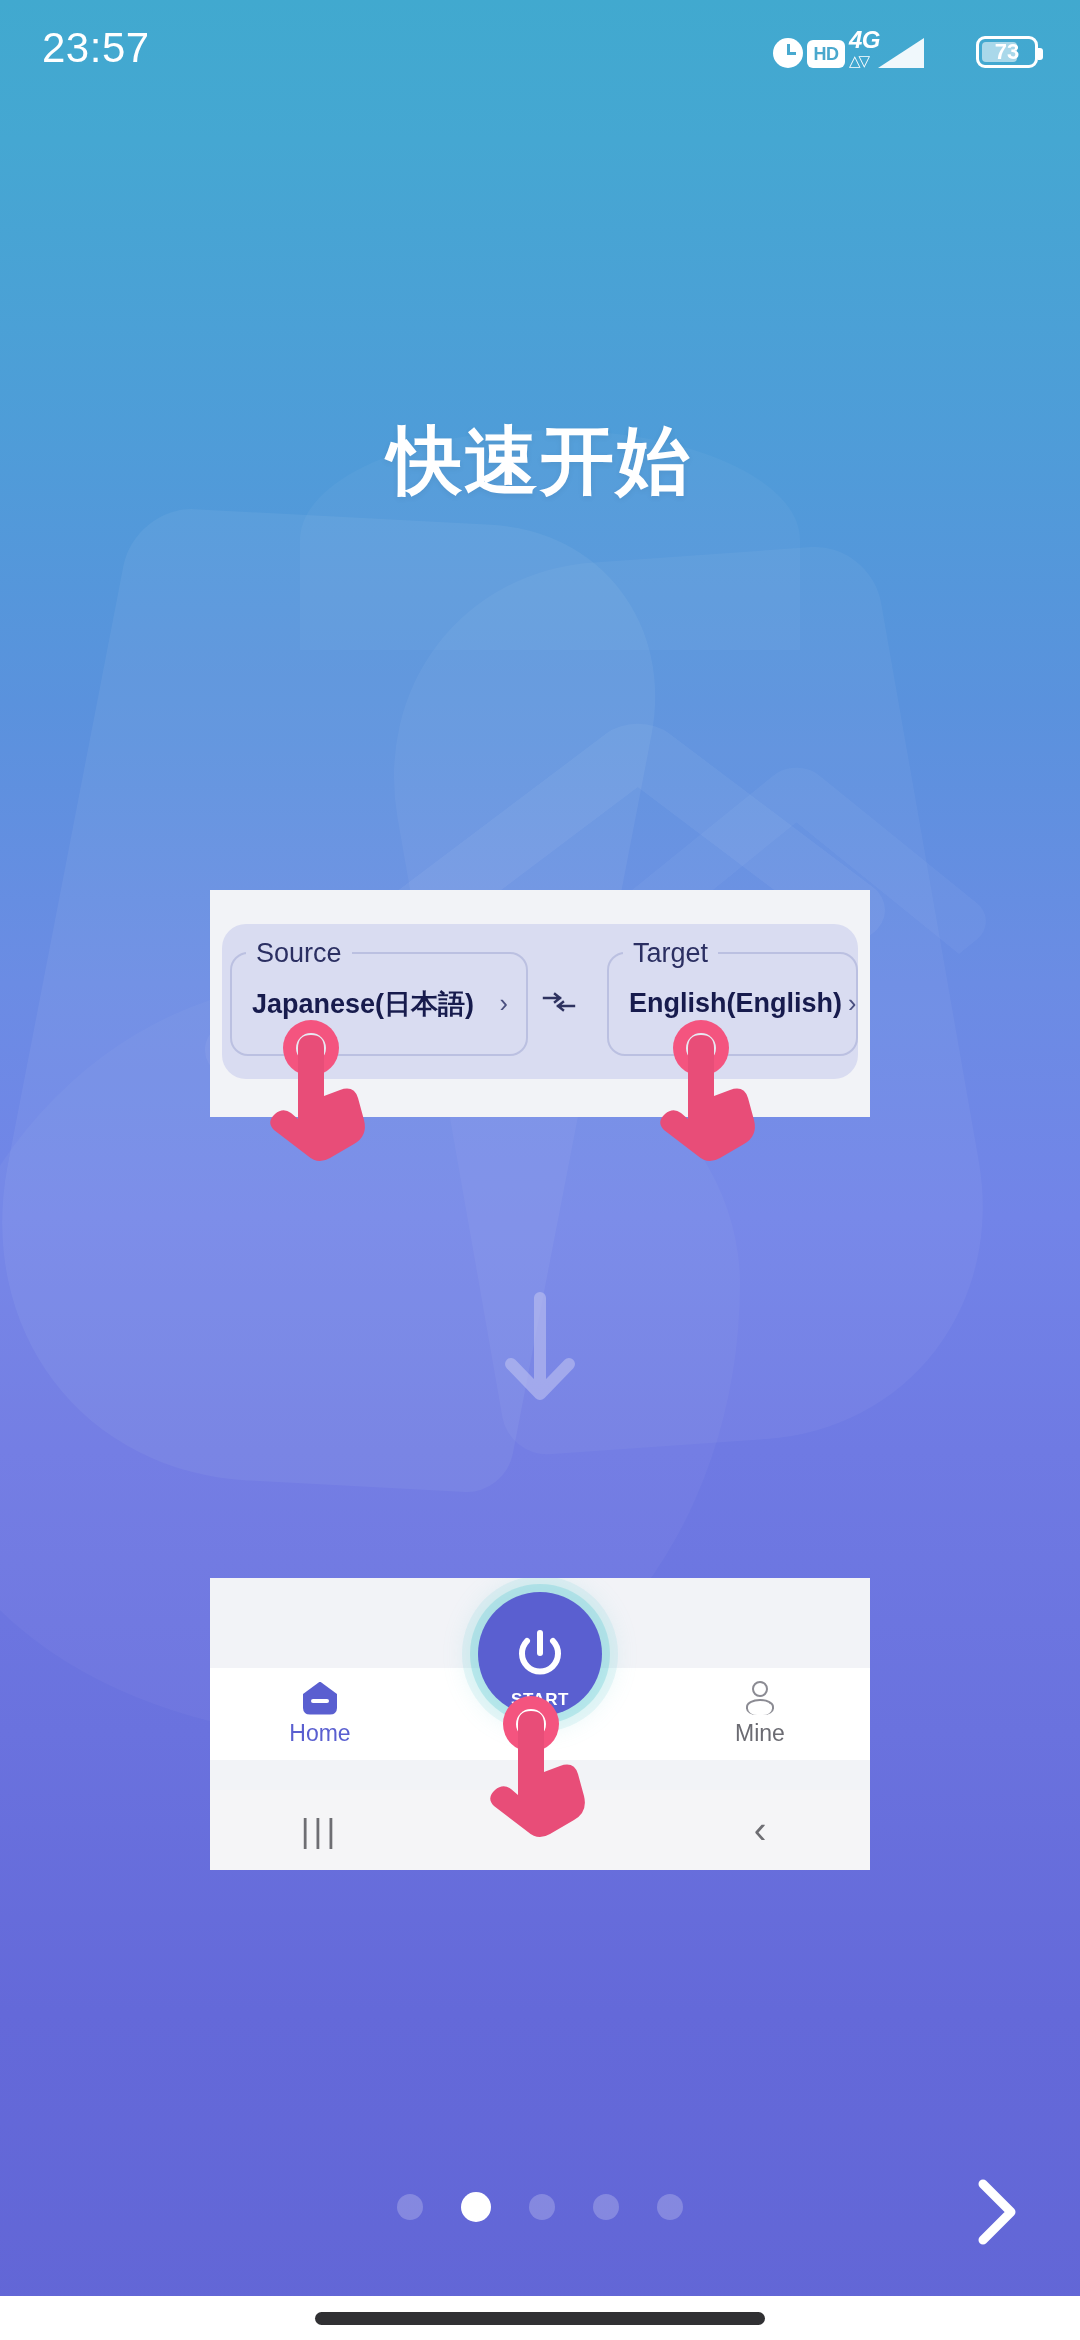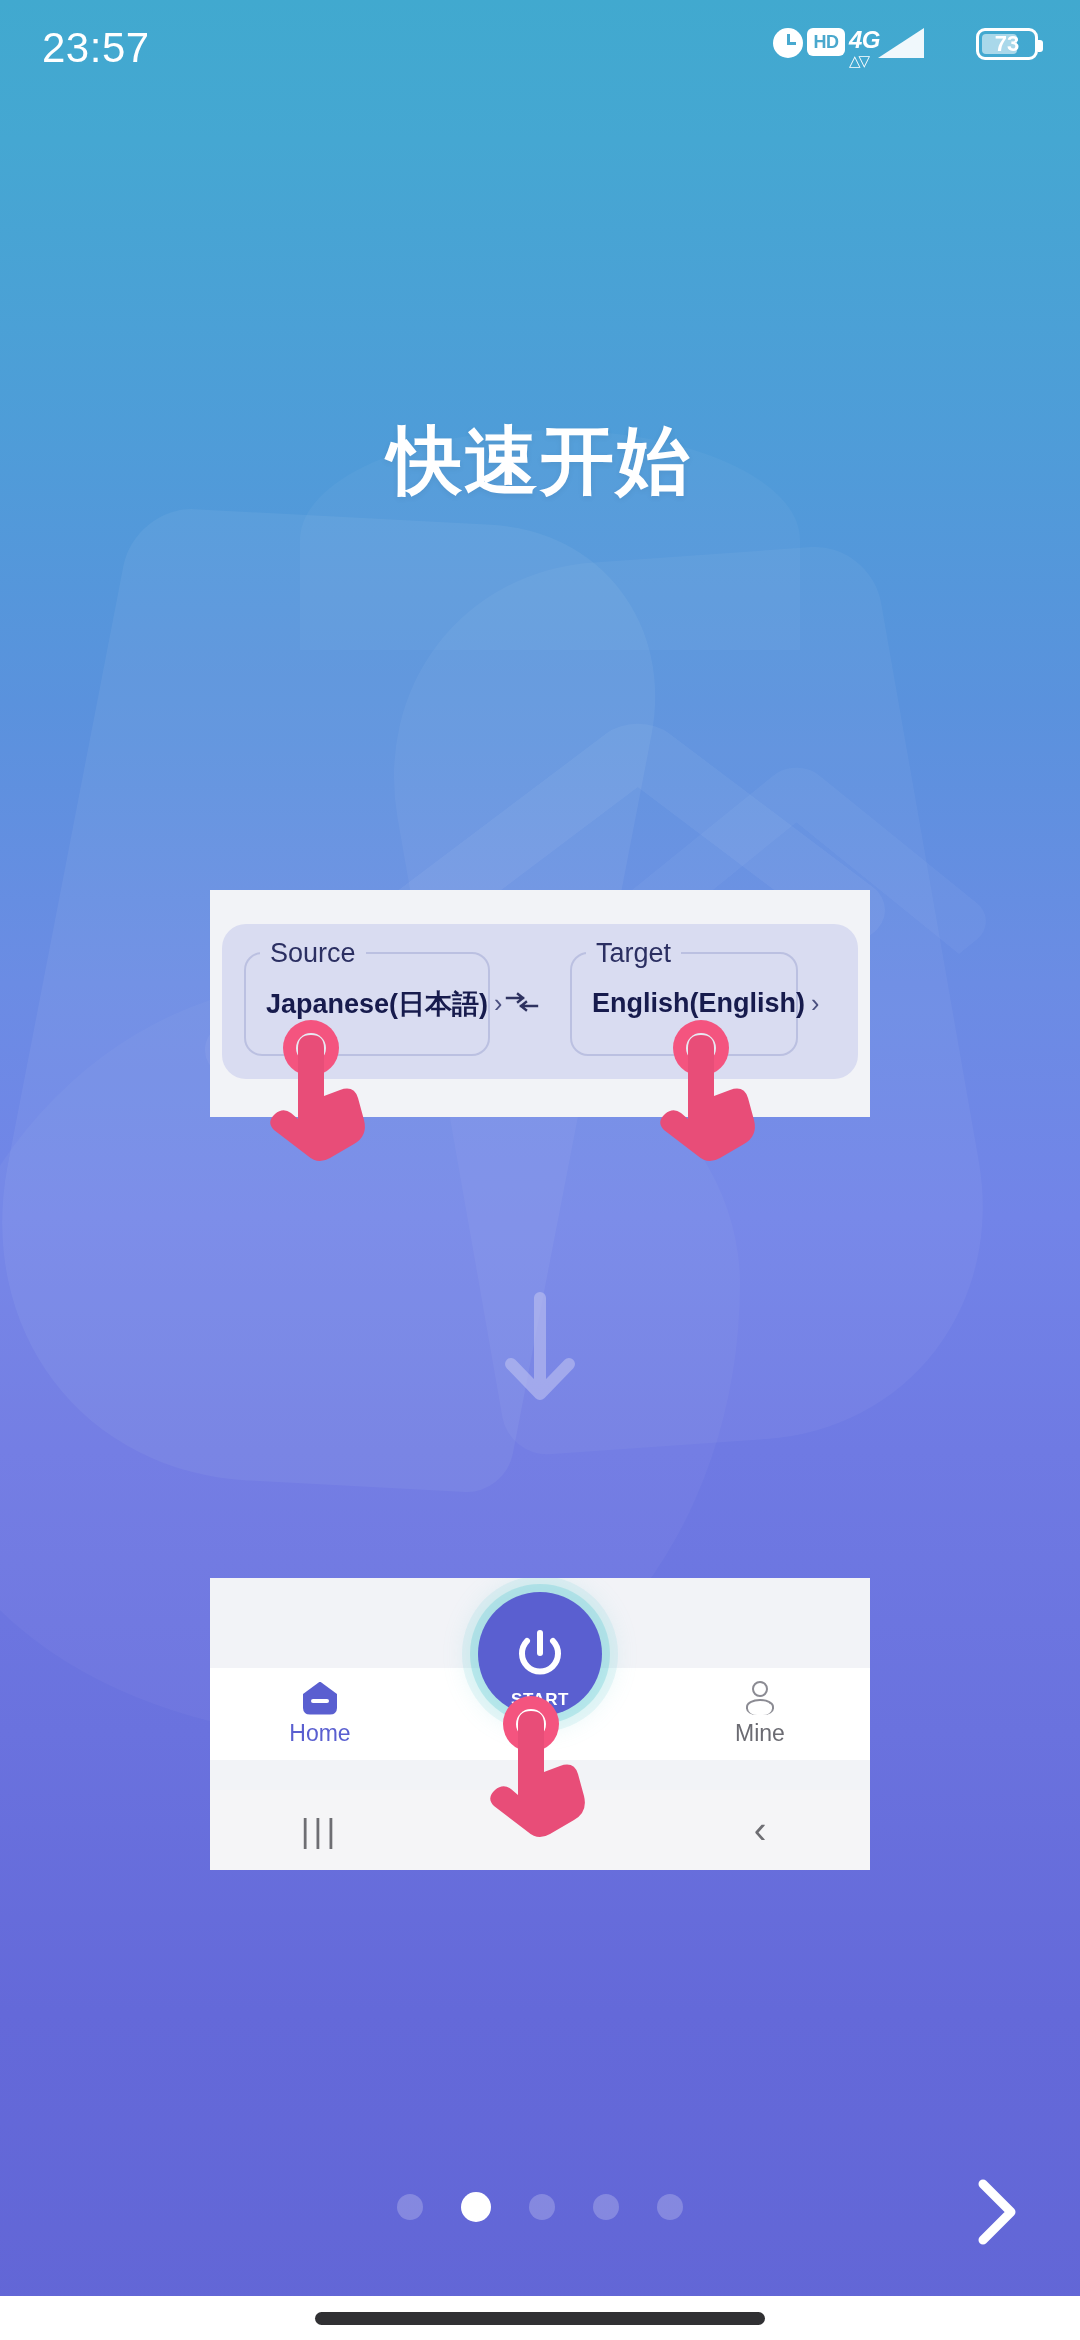--- a/index.html
+++ b/index.html
@@ -69,21 +69,21 @@
   
   #statusbar {
     position:absolute; left:0; top:0; width:1080px; height:96px;
     display:flex; align-items:center; justify-content:space-between;
     padding:0 42px; color:#fff; z-index:20;
   }
   #status-time {
     font-size:42px; font-weight:400; letter-spacing:0.5px;
     color:#ffffff;
   }
-  #status-icons { display:flex; align-items:flex-start; gap:4px; }
+  #status-icons { display:flex; align-items:flex-end; gap:4px; }
   .si { display:flex; align-items:center; }
   
   #icon-alarm-clock {
     width:30px; height:30px; border-radius:50%;
     background:#ffffff; position:relative;
   }
   #icon-alarm-clock:after {
     content:""; position:absolute; left:14px; top:6px;
     width:3px; height:10px; background:#48a9cf;
   }
@@ -151,22 +151,22 @@
     background:#d9dcf1; border-radius:24px;
     display:flex; align-items:center;
   }
   .lang-field {
     position:relative; height:104px; margin-top:4px;
     border:2px solid rgba(120,128,190,0.30);
     border-radius:18px;
     display:flex; align-items:center; justify-content:space-between;
     padding:0 18px 0 20px;
   }
-  #field-source { width:246px; margin-left:22px; }
-  #field-target { width:228px; margin-left:20px; }
+  #field-source { width:302px; margin-left:8px; }
+  #field-target { width:251px; margin-left:20px; }
   .field-legend {
     position:absolute; top:-16px; left:14px;
     background:#d9dcf1; padding:0 10px;
     font-size:27px; color:#2b2f62; font-weight:400;
     white-space:nowrap;
   }
   .field-value {
     font-size:27px; font-weight:700; color:#171b4d;
     white-space:nowrap;
   }

